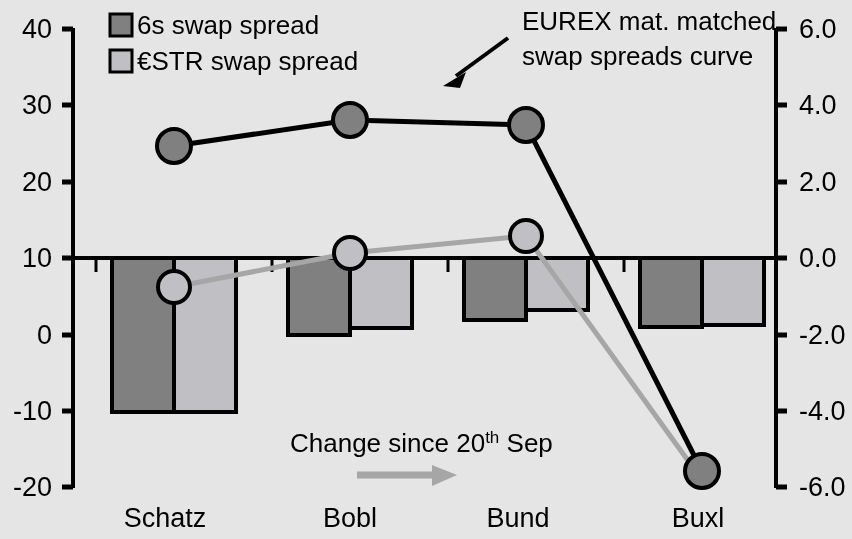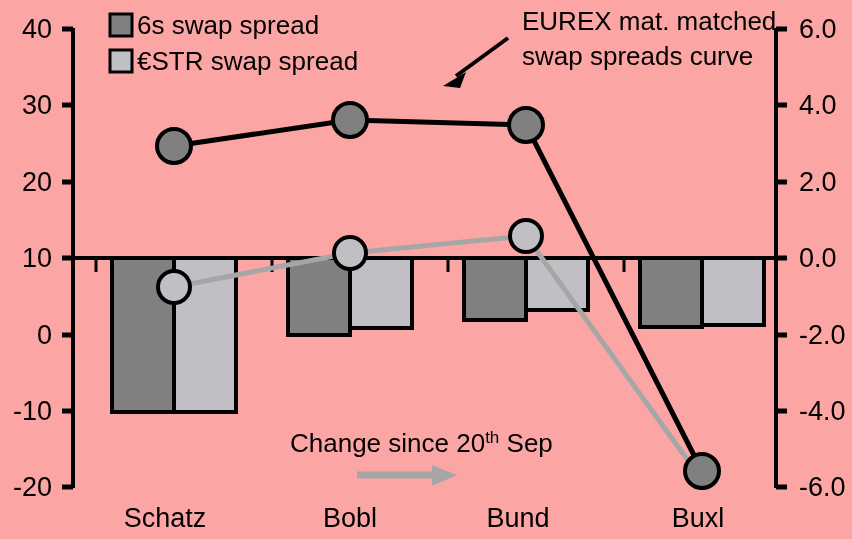--- a/index.html
+++ b/index.html
@@ -7,21 +7,21 @@
     padding: 0;
     background: #ffffff;
   }
   body {
     font-family: "Liberation Sans", sans-serif;
   }
   #chart-root {
     position: relative;
     width: 852px;
     height: 539px;
-    background: #fca5a5;
+    background: #e5e5e5;
     overflow: hidden;
   }
   #chart-svg {
     position: absolute;
     left: 0;
     top: 0;
   }
   .tick-label {
     font-family: "Liberation Sans", sans-serif;
     font-size: 27px;

